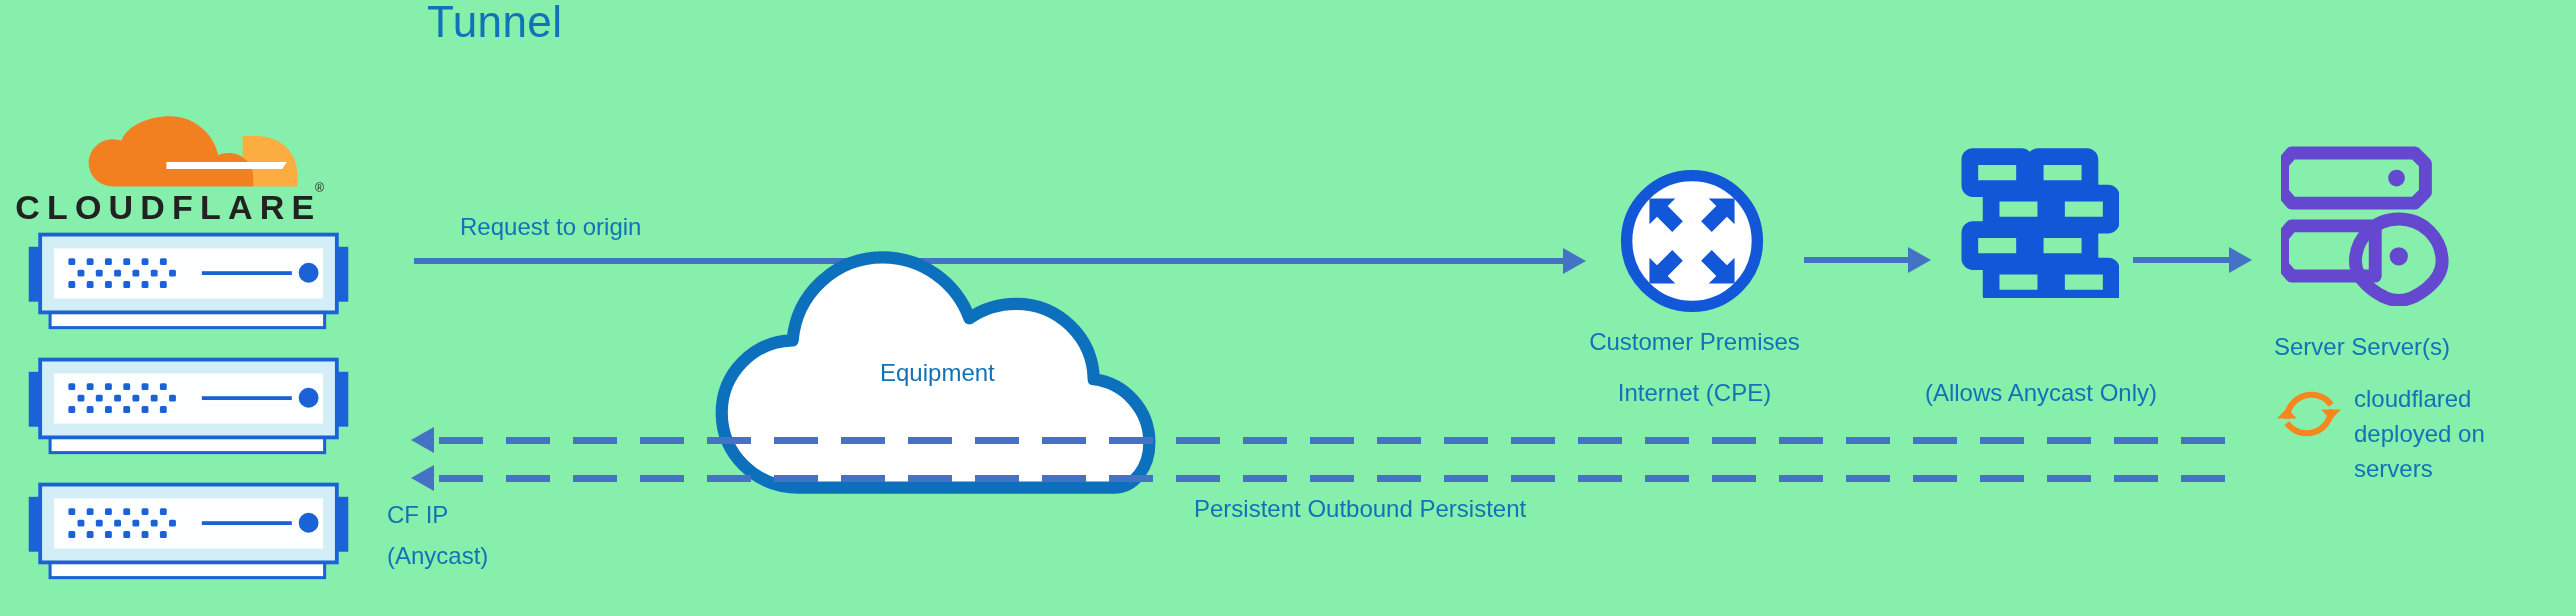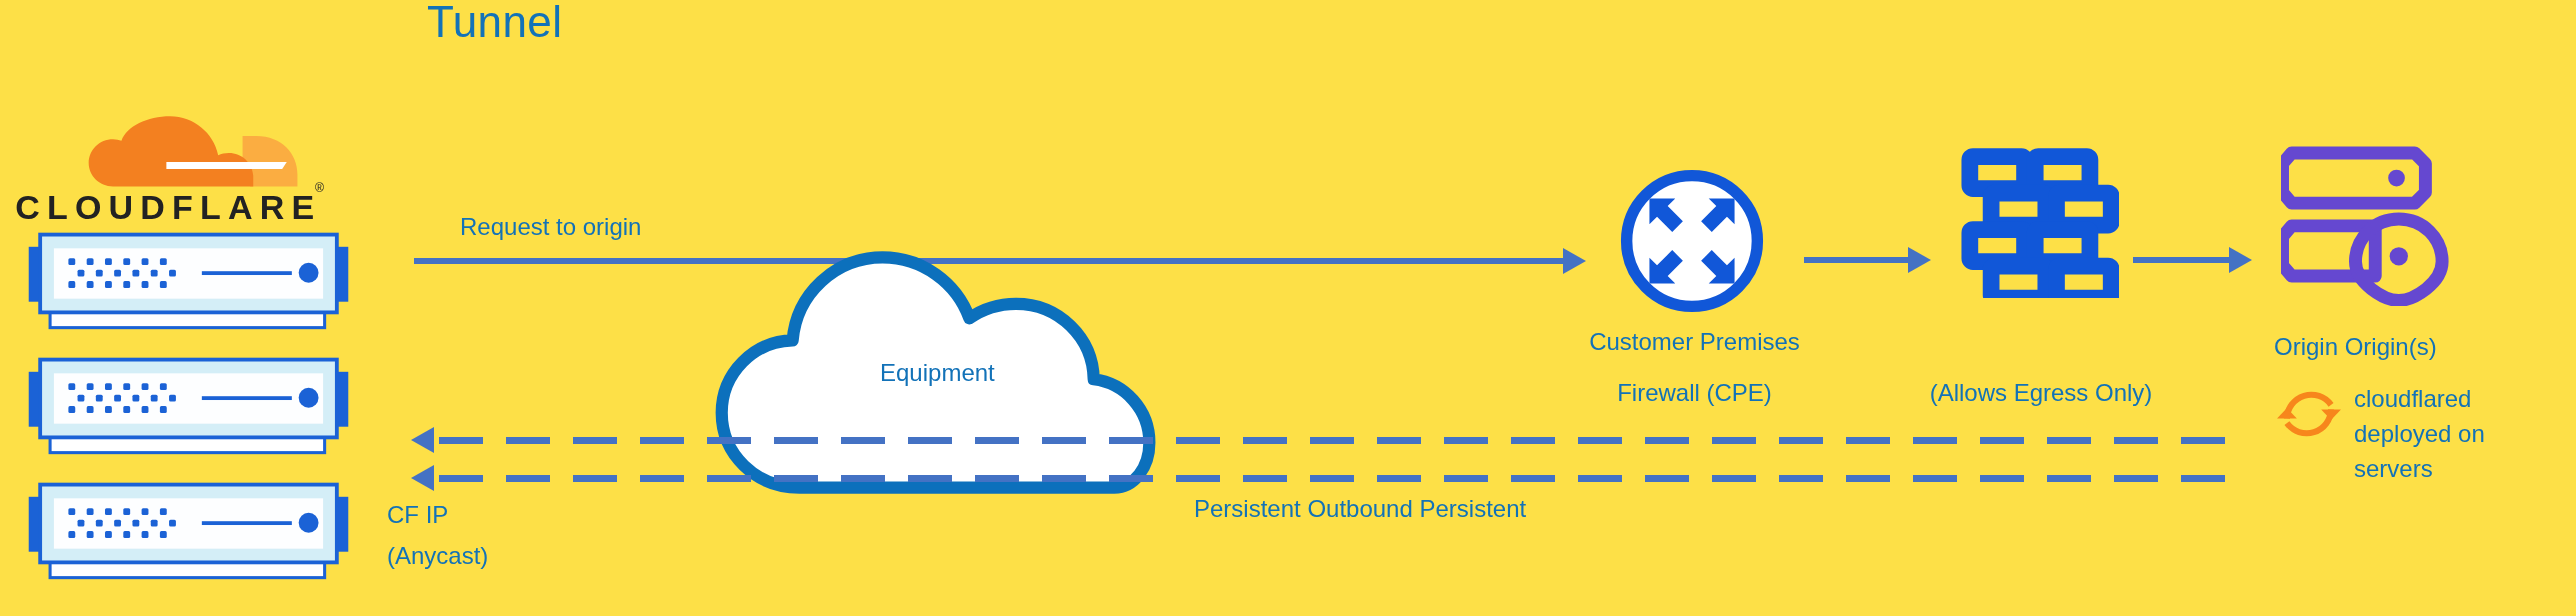--- a/index.html
+++ b/index.html
@@ -7,21 +7,21 @@
     padding: 0;
     background: #ffffff;
   }
   body {
     font-family: "Liberation Sans", sans-serif;
   }
   #canvas {
     position: relative;
     width: 2576px;
     height: 617px;
-    background: #fde047;
+    background: #86efac;
     overflow: hidden;
   }
   .abs { position: absolute; }
 
   
   #title {
     left: 427px;
     top: 3.8px;
     font-size: 44px;
     color: #1272B8;
@@ -252,21 +252,21 @@
 
         <path d="M156 44 L156 78 L146 68 L126 88 L112 74 L132 54 L122 44 Z"></path>
 
         <path d="M44 156 L44 122 L54 132 L74 112 L88 126 L68 146 L78 156 Z"></path>
 
         <path d="M156 156 L122 156 L132 146 L112 126 L126 112 L146 132 L156 122 Z"></path>
       </g>
     </svg>
   </div>
   <div class="abs dlabel center" style="left:1546px; top:324px; width:297px;">Customer Premises</div>
-  <div class="abs dlabel center" style="left:1546px; top:375px; width:297px;">Firewall (CPE)</div>
+  <div class="abs dlabel center" style="left:1546px; top:375px; width:297px;">Internet (CPE)</div>
 
   <div class="abs solid-line" style="left:1804px; top:257px; width:107px;"></div>
   <div class="abs arrow-right-head" style="left:1908px; top:247px;"></div>
 
   <div class="abs" style="left:1959px; top:146px;">
     <svg width="160" height="152" viewBox="0 0 210 200" xmlns="http://www.w3.org/2000/svg">
       <g fill="none" stroke="#1157D8" stroke-width="22" stroke-linejoin="round">
 
         <rect x="14" y="14" width="72" height="42" rx="4"></rect>
         <rect x="100" y="14" width="72" height="42" rx="4"></rect>
@@ -275,42 +275,42 @@
         <rect x="128" y="62" width="72" height="42" rx="4"></rect>
 
         <rect x="14" y="110" width="72" height="42" rx="4"></rect>
         <rect x="100" y="110" width="72" height="42" rx="4"></rect>
 
         <rect x="42" y="158" width="72" height="42" rx="4"></rect>
         <rect x="128" y="158" width="72" height="42" rx="4"></rect>
       </g>
     </svg>
   </div>
-  <div class="abs dlabel center" style="left:1881px; top:375px; width:320px;">(Allows Egress Only)</div>
+  <div class="abs dlabel center" style="left:1881px; top:375px; width:320px;">(Allows Anycast Only)</div>
 
   <div class="abs solid-line" style="left:2133px; top:257px; width:99px;"></div>
   <div class="abs arrow-right-head" style="left:2229px; top:247px;"></div>
 
   <div class="abs" style="left:2281px; top:142px;">
     <svg width="190" height="164" viewBox="0 0 250 215" xmlns="http://www.w3.org/2000/svg">
 
       <path d="M14 14 L176 14 L190 28 L190 66 L176 80 L14 80 L2 66 L2 28 Z" fill="none" stroke="#6548D0" stroke-width="17" stroke-linejoin="round"></path>
       <circle cx="152" cy="47" r="11" fill="#6548D0"></circle>
 
       <path d="M14 110 L124 110 L124 176 L14 176 L2 162 L2 124 Z" fill="none" stroke="#6548D0" stroke-width="17" stroke-linejoin="round"></path>
 
       <path d="M155 101
                C 187 101 212 126 212 157
                C 212 185 175 208 155 208
                C 135 208 98 185 98 157
                C 98 126 123 101 155 101 Z" fill="none" stroke="#6548D0" stroke-width="17" stroke-linejoin="round"></path>
       <circle cx="155" cy="150" r="12" fill="#6548D0"></circle>
     </svg>
   </div>
-  <div class="abs dlabel" style="left:2274px; top:329px;">Origin Origin(s)</div>
+  <div class="abs dlabel" style="left:2274px; top:329px;">Server Server(s)</div>
 
   <div class="abs" style="left:2274px; top:379px;">
     <svg width="70" height="70" viewBox="0 0 92 92" xmlns="http://www.w3.org/2000/svg">
       <g fill="none" stroke="#F7861C" stroke-width="8" stroke-linecap="butt">
         <path d="M17 58 A32 32 0 0 0 75 40"></path>
         <path d="M75 34 A32 32 0 0 0 17 52"></path>
       </g>
       <path d="M17 38 L30 52 L4 52 Z" fill="#F7861C"></path>
       <path d="M75 54 L62 40 L88 40 Z" fill="#F7861C"></path>
     </svg>

